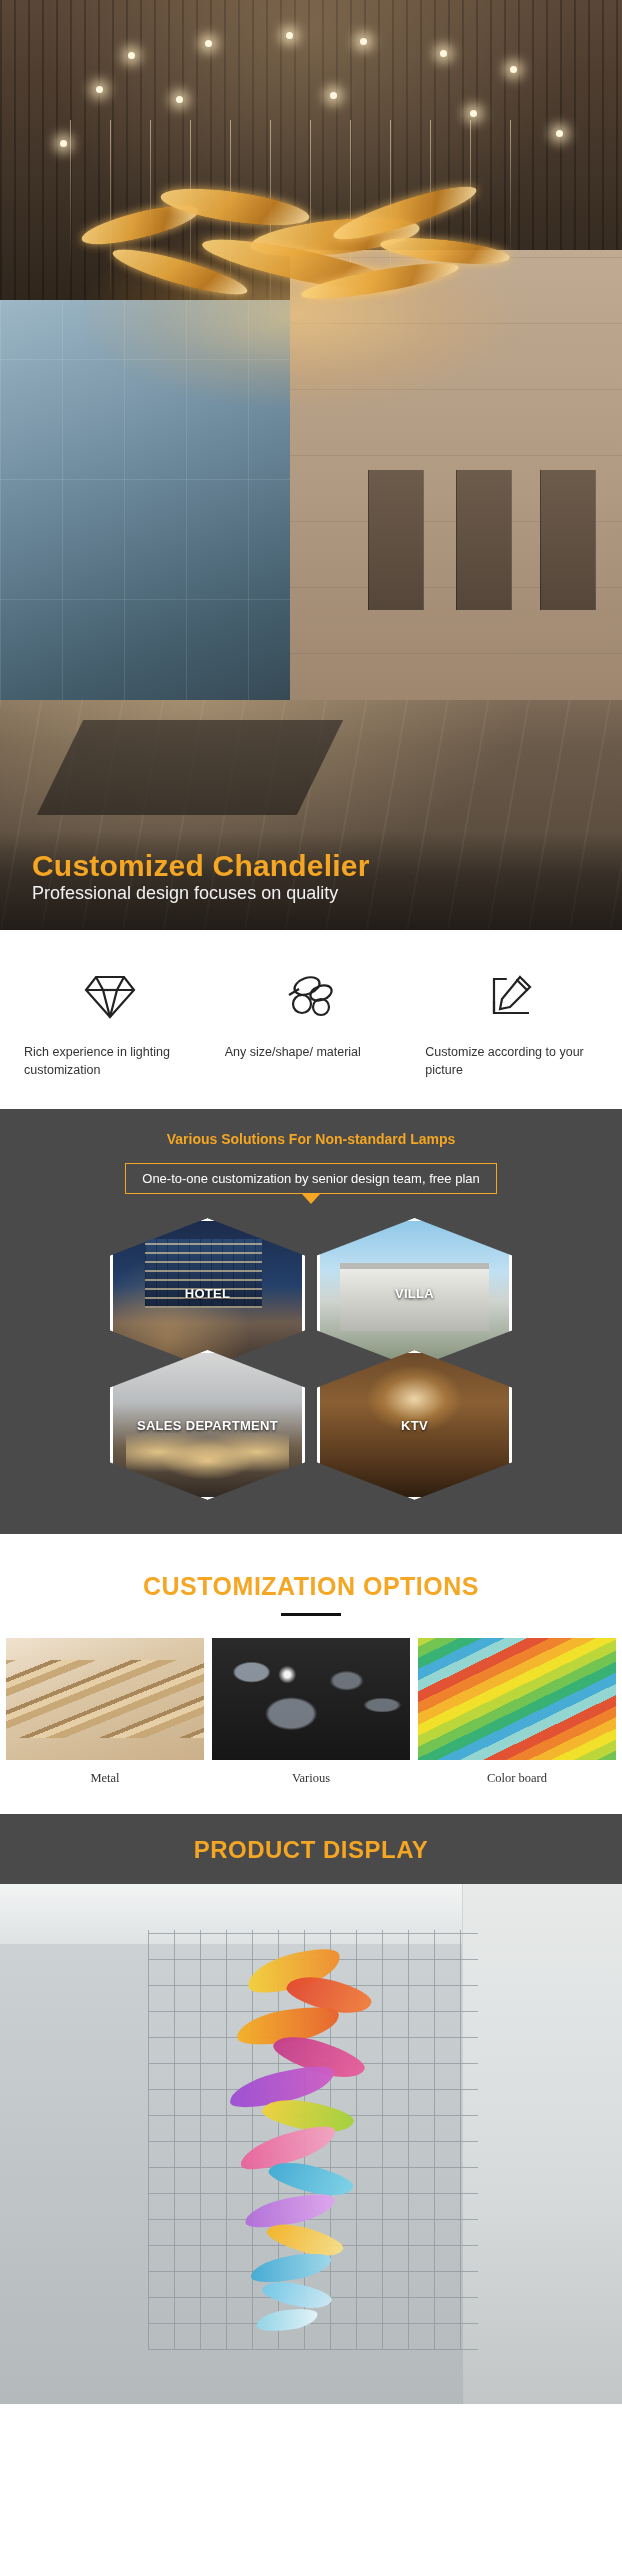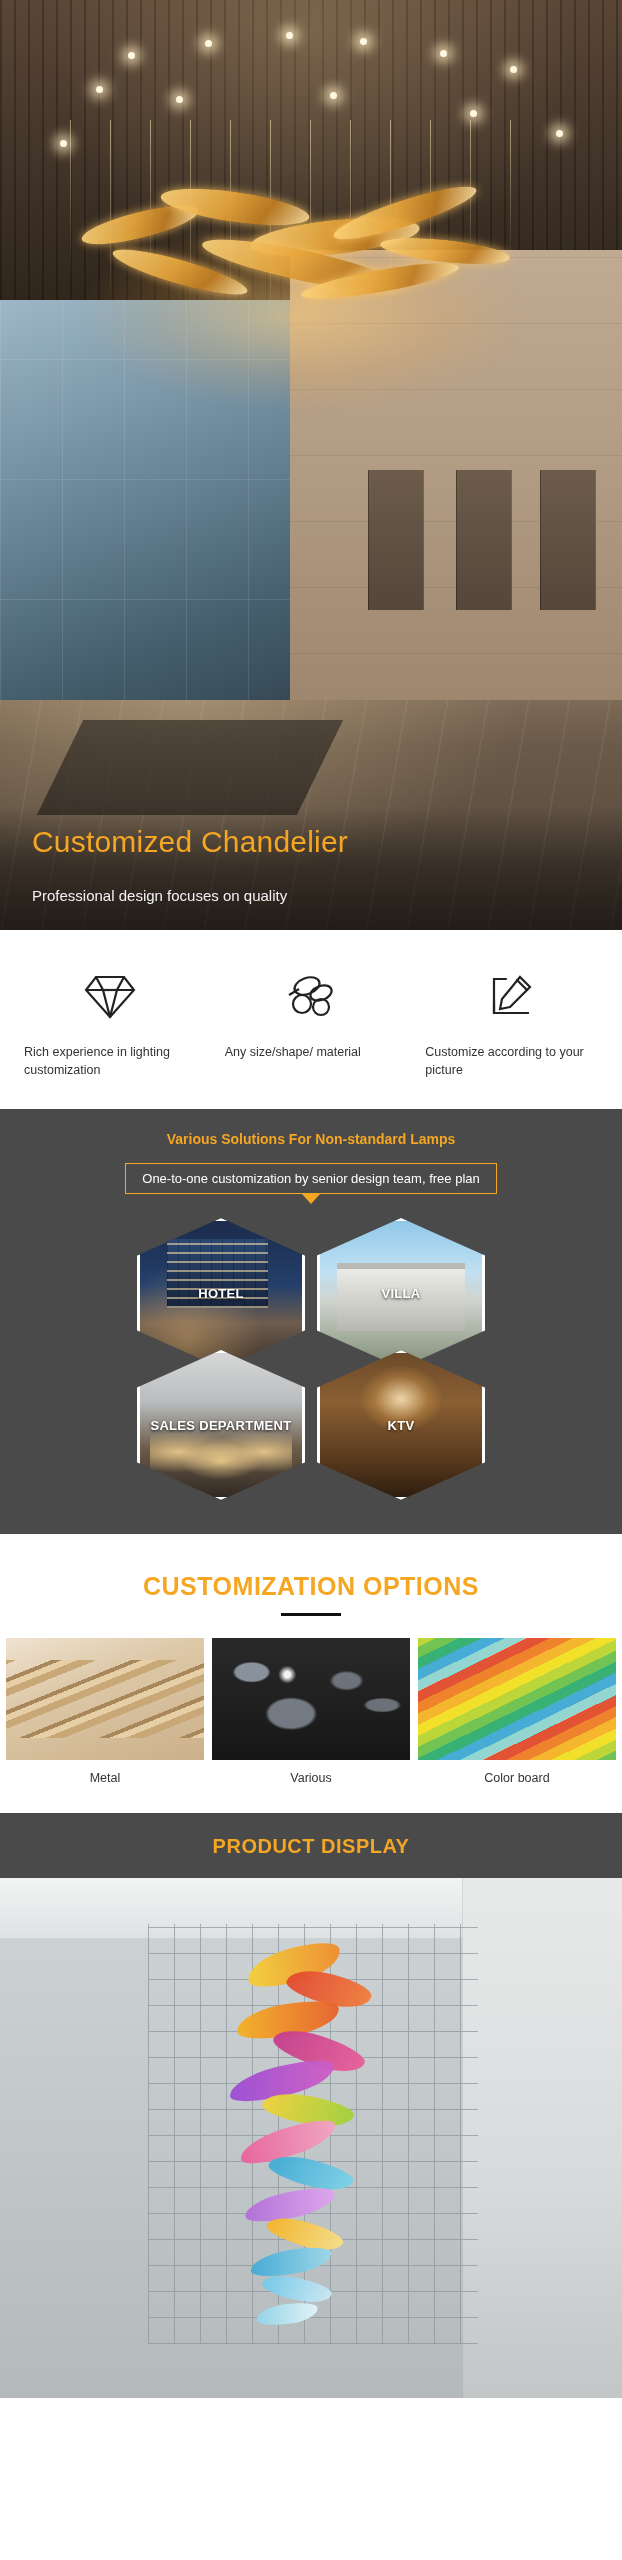--- a/index.html
+++ b/index.html
@@ -99,27 +99,27 @@
     background: radial-gradient(ellipse at center, rgba(255,205,120,0.55) 0%, rgba(255,180,80,0.16) 45%, rgba(0,0,0,0) 72%);
     filter: blur(2px);
   }
   .hero-caption {
     position: absolute; left: 0; bottom: 0; width: 622px;
     padding: 18px 32px 26px 32px;
     background: linear-gradient(180deg, rgba(0,0,0,0) 0%, rgba(0,0,0,0.35) 45%, rgba(0,0,0,0.55) 100%);
   }
   .hero-title {
     font-size: 30px;
-    font-weight: normal;
+    font-weight: bold;
     color: #f5a623;
     letter-spacing: .2px;
-    margin-bottom: 28px;
+    margin-bottom: 0;
   }
   .hero-sub {
-    font-size: 15px;
+    font-size: 18px;
     color: #f2f2f2;
   }
 
   
   .features {
     width: 622px;
     background: #ffffff;
     padding: 35px 10px 30px 10px;
     display: flex;
   }
@@ -169,21 +169,21 @@
     border-top: 10px solid #f5a623;
   }
   .hex-row {
     display: flex;
     justify-content: center;
     gap: 12px;
     margin-top: 14px;
   }
   .hex {
     position: relative;
-    width: 168px;
+    width: 195px;
     height: 150px;
     clip-path: polygon(50% 0%, 100% 25%, 100% 75%, 50% 100%, 0% 75%, 0% 25%);
     overflow: hidden;
     border: 0;
   }
   .hex-frame {
     position: absolute; inset: 0;
     clip-path: polygon(50% 0%, 100% 25%, 100% 75%, 50% 100%, 0% 75%, 0% 25%);
     box-shadow: inset 0 0 0 3px #ffffff;
     pointer-events: none;
@@ -262,21 +262,21 @@
   .cust-rule {
     width: 60px; height: 3px;
     background: #111111;
     margin: 12px auto 22px auto;
   }
   .cust-grid {
     display: flex;
     justify-content: center;
     gap: 8px;
   }
-  .cust-item { width: 198px; }
+  .cust-item { width: 198px; font-family: Liberation Serif, serif; }
   .cust-img {
     width: 198px; height: 122px;
     position: relative;
     overflow: hidden;
   }
   .cust-cap {
     font-size: 12.5px;
     color: #333333;
     margin-top: 11px;
   }
@@ -313,21 +313,21 @@
 
   
   .pd-bar {
     width: 622px;
     background: #4a4a4a;
     text-align: center;
     padding: 22px 0 20px 0;
   }
   .pd-title {
     color: #f5a623;
-    font-size: 20px;
+    font-size: 24px;
     font-weight: bold;
     letter-spacing: .5px;
   }
   .pd-photo {
     position: relative;
     width: 622px;
     height: 520px;
     overflow: hidden;
     background: linear-gradient(180deg, #cfd4d6 0%, #c3c9cb 45%, #b4babc 100%);
   }

